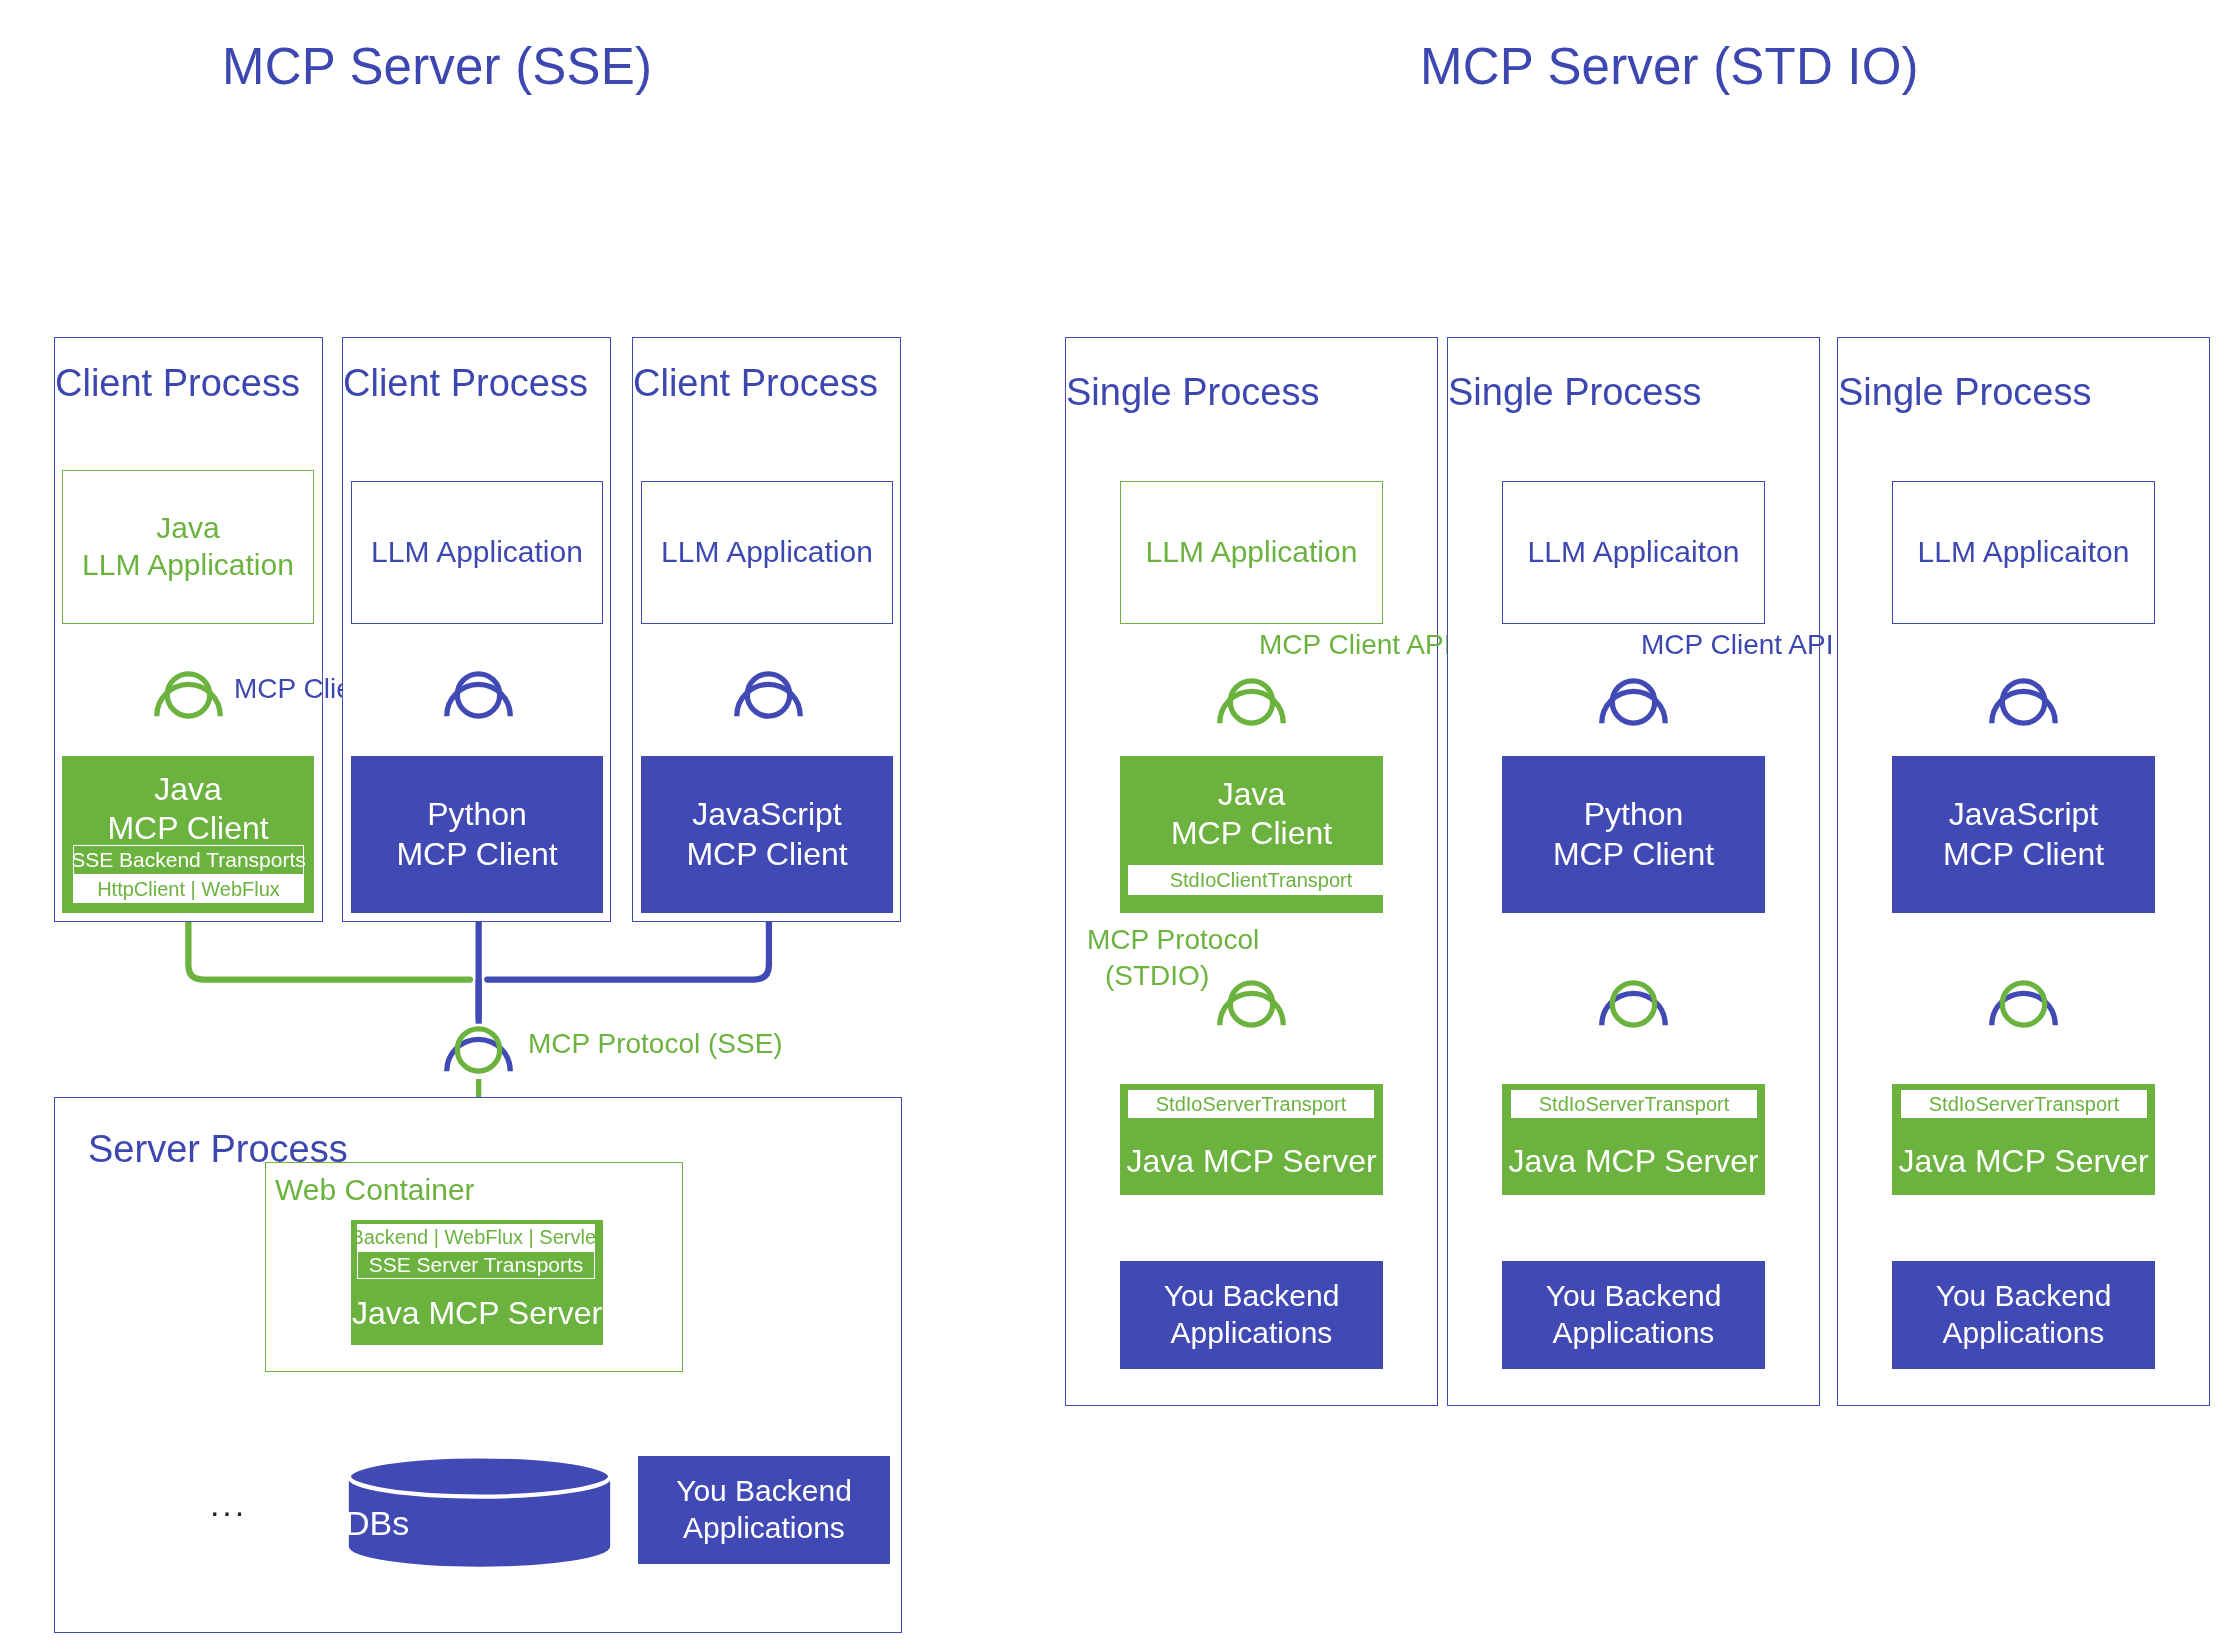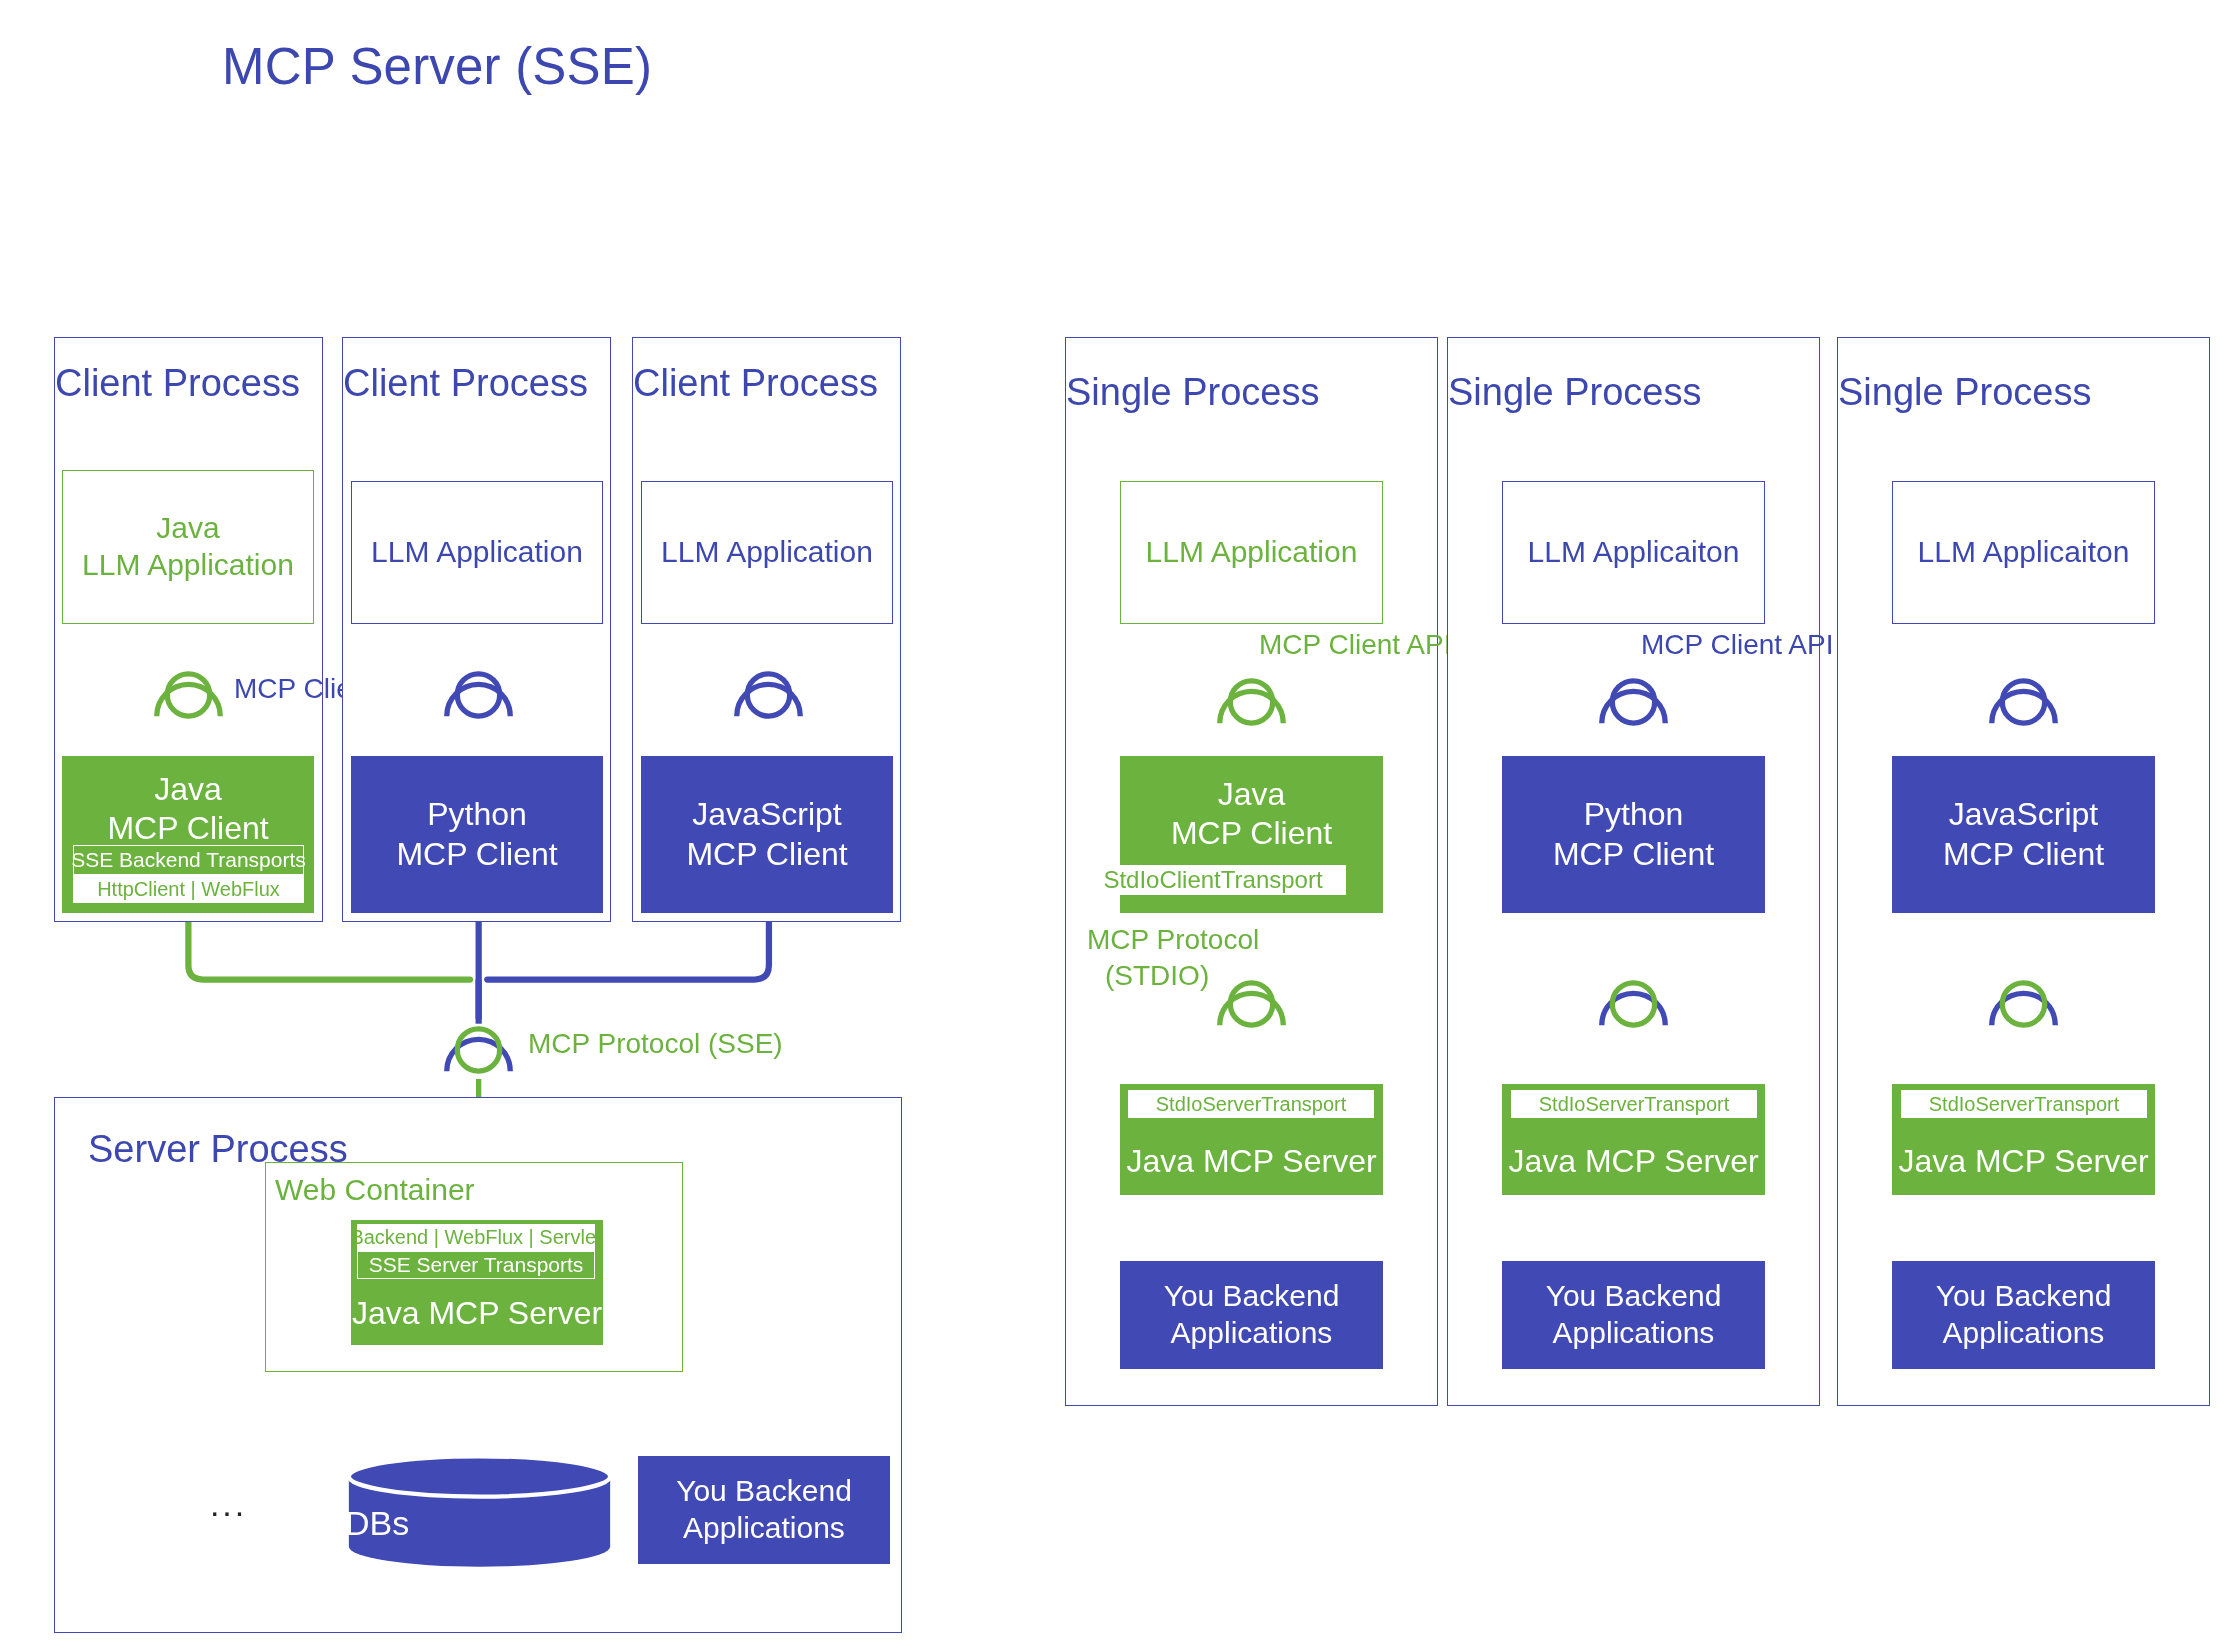--- a/index.html
+++ b/index.html
@@ -121,20 +121,21 @@
     <line x1="3400" y1="2485" x2="3400" y2="2625" stroke="#6bb23e" stroke-width="11"></line>
 
     <line x1="4212" y1="1297" x2="4212" y2="1400" stroke="#4149b4" stroke-width="11"></line>
     <line x1="4212" y1="1518" x2="4212" y2="1580" stroke="#4149b4" stroke-width="11"></line>
     <line x1="4212" y1="1900" x2="4212" y2="2028" stroke="#4149b4" stroke-width="11"></line>
     <line x1="4212" y1="2148" x2="4212" y2="2255" stroke="#6bb23e" stroke-width="11"></line>
     <line x1="4212" y1="2485" x2="4212" y2="2625" stroke="#6bb23e" stroke-width="11"></line>
   </svg>
 
   <div class="panel-title" style="left:222px;top:37px;">MCP Server (SSE)</div>
+  <div class="panel-title" style="left:1420px;top:37px;">MCP Server (STD IO)</div>
 
   <div class="process-box" style="left:54px;top:337px;width:269px;height:585px;">
     <div class="process-label" style="top:24px;">Client Process</div>
   </div>
   <div class="node node-outline-green f62" style="left:62px;top:470px;width:252px;height:154px;">
     <span class="ln">Java</span>
     <span class="ln">LLM Application</span>
   </div>
   <div class="lolli" style="left:150px;top:663px;">
     <svg width="77" height="62" viewBox="0 0 160 128">
@@ -240,21 +241,21 @@
       <path d="M14 110 A66 66 0 0 1 146 110" fill="none" stroke="#6bb23e" stroke-width="11"></path>
       <circle cx="80" cy="66" r="44" fill="none" stroke="#6bb23e" stroke-width="11"></circle>
     </svg>
   </div>
   <div class="edge-label lbl-green" style="left:1259px;top:629px;">MCP Client API</div>
 
   <div class="node node-fill-green f66" style="left:1120px;top:756px;width:263px;height:157px;justify-content:flex-start;padding-top:19px;">
     <span class="ln">Java</span>
     <span class="ln">MCP Client</span>
   </div>
-  <div class="strip strip-green-on-white" style="left:1080px;top:865px;width:266px;height:30px;font-size:24px;">
+  <div class="strip strip-green-on-white" style="left:1128px;top:865px;width:266px;height:30px;font-size:20px;">
     <span>StdIoClientTransport</span>
   </div>
 
   <div class="edge-label lbl-green" style="left:1087px;top:924px;font-size:28px;">MCP Protocol</div>
   <div class="edge-label lbl-green" style="left:1105px;top:960px;font-size:28px;">(STDIO)</div>
 
   <div class="lolli" style="left:1213px;top:972px;">
     <svg width="77" height="62" viewBox="0 0 160 128">
       <path d="M14 110 A66 66 0 0 1 146 110" fill="none" stroke="#6bb23e" stroke-width="11"></path>
       <circle cx="80" cy="66" r="44" fill="none" stroke="#6bb23e" stroke-width="11"></circle>

